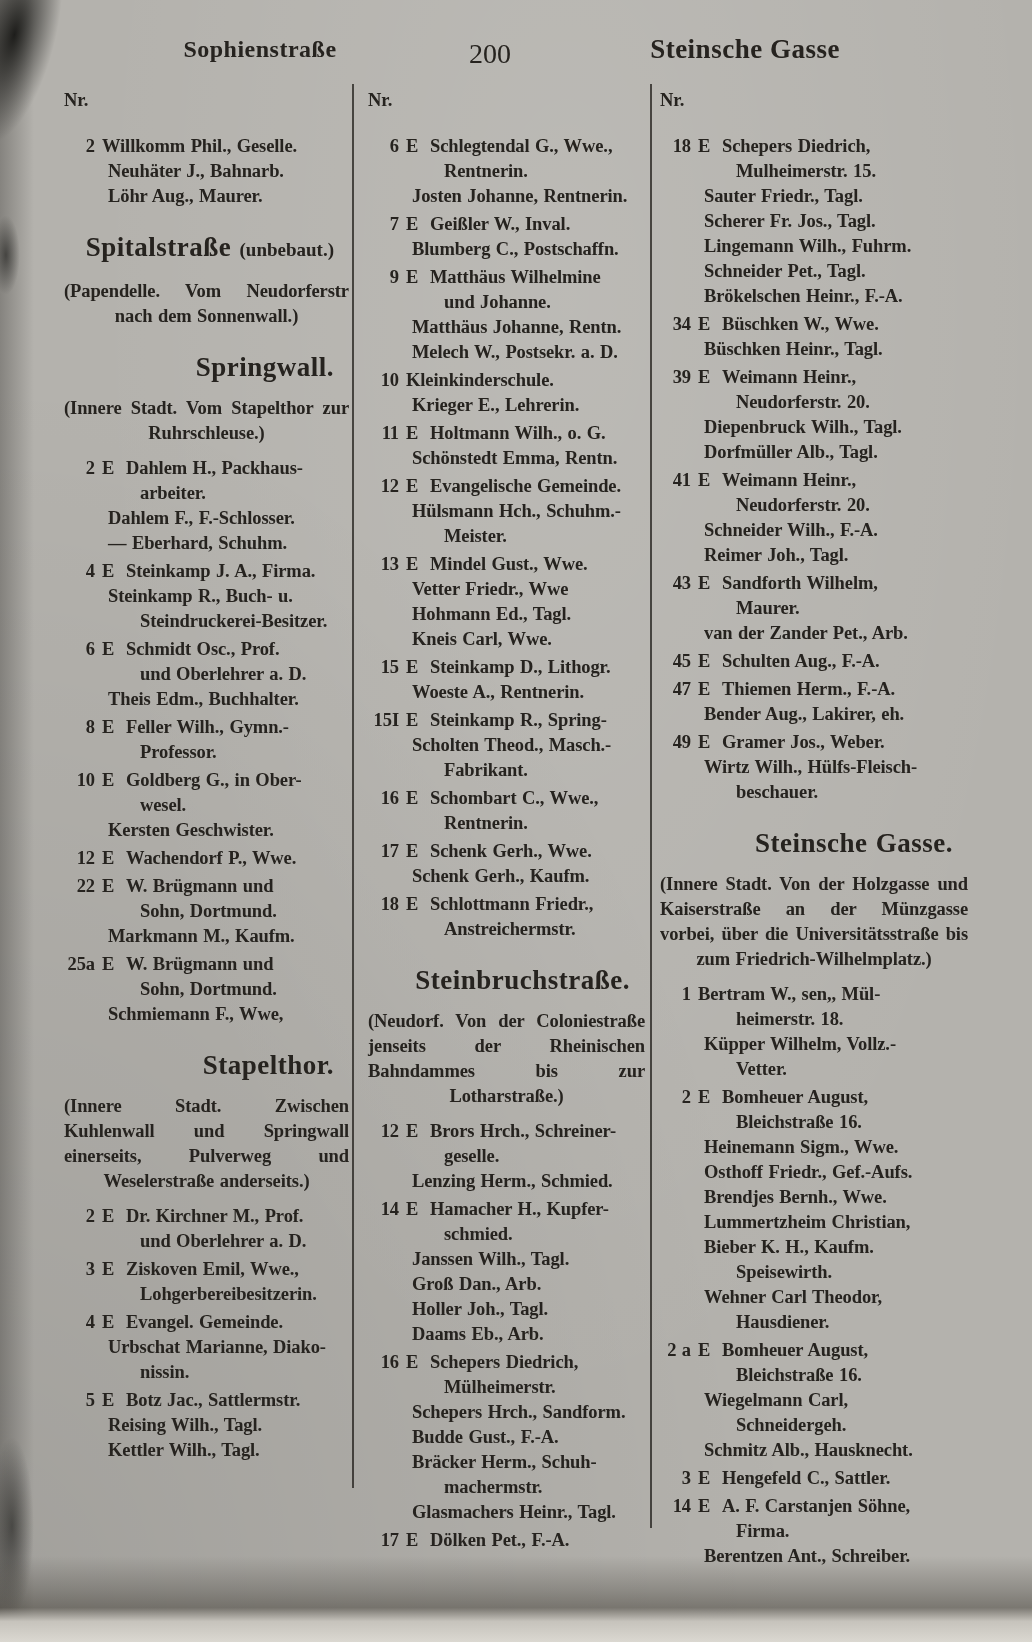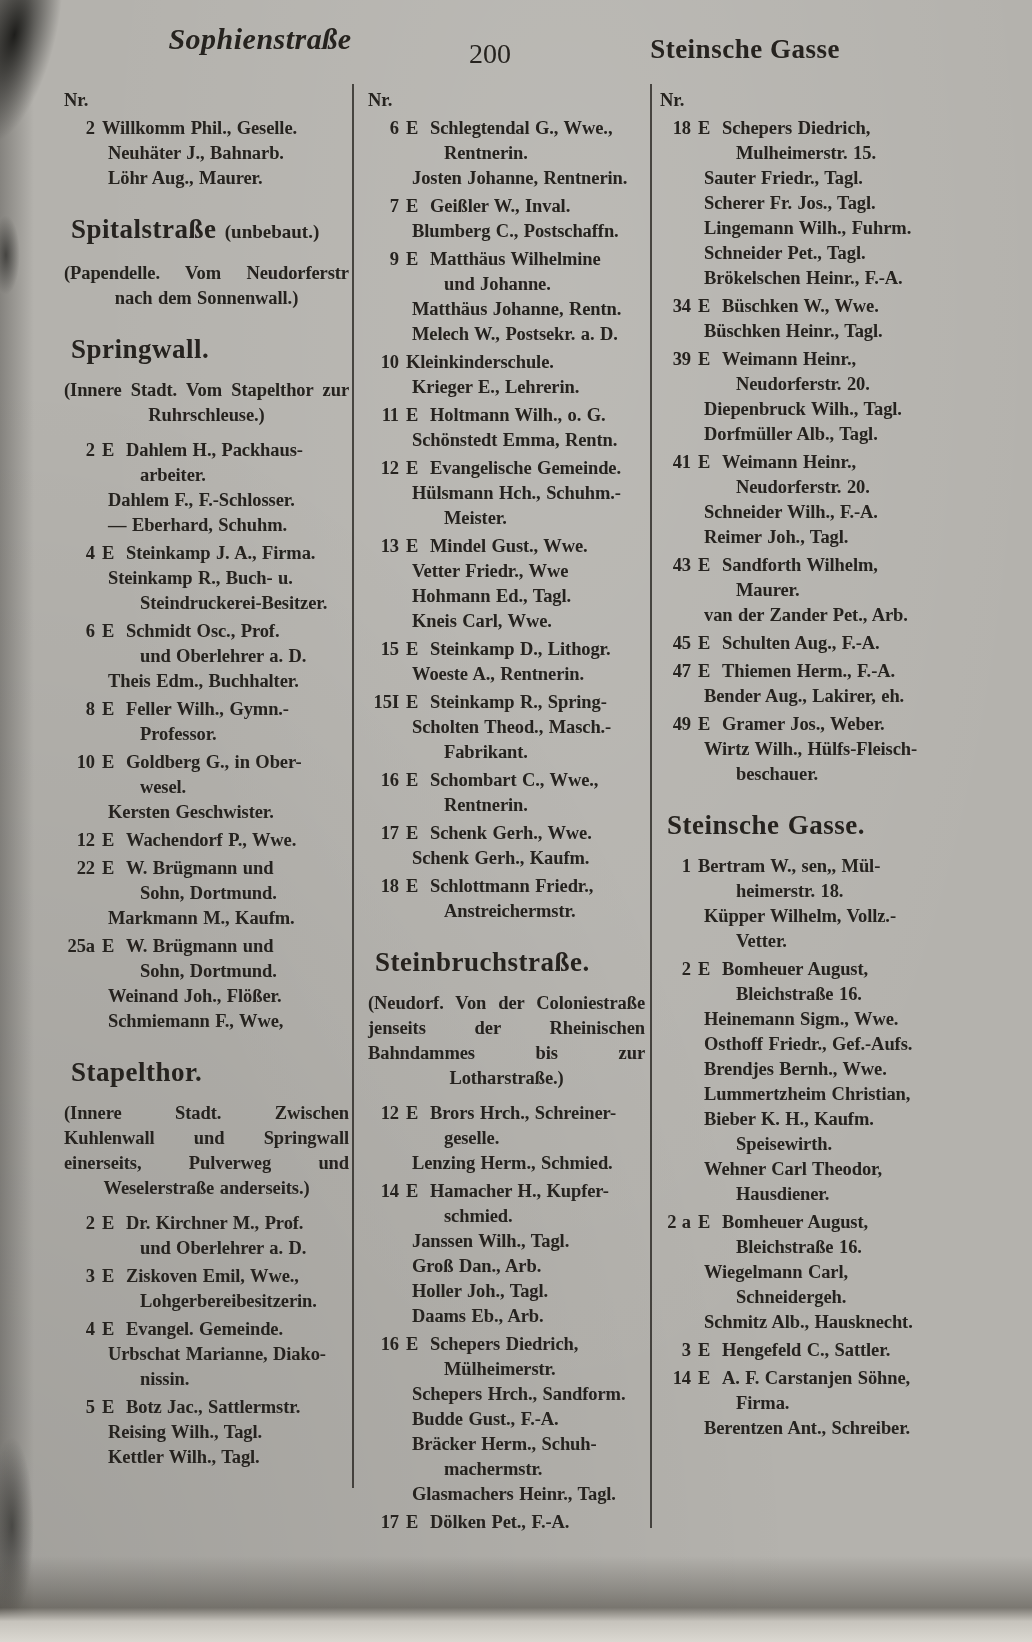--- a/index.html
+++ b/index.html
@@ -7,41 +7,41 @@
     position:relative; width:1032px; height:1642px; overflow:hidden;
     background:
       radial-gradient(ellipse at 55% 18%, rgba(255,255,255,0.10), rgba(255,255,255,0) 60%),
       radial-gradient(ellipse at 0% 100%, rgba(0,0,0,0.10), rgba(0,0,0,0) 55%),
       #b4b2ad;
     font-family:"Liberation Serif","DejaVu Serif",serif;
     color:#26231f;
   }
   
   .rh { position:absolute; text-align:center; }
-  .rh-left  { left:140px; top:22px; width:240px; font-weight:bold; font-size:30px; letter-spacing:0.5px;font-style:italic; }
+  .rh-left  { left:140px; top:36px; width:240px; font-weight:bold; font-size:24px; letter-spacing:0.5px; }
   .rh-center{ left:440px; top:38px; width:100px; font-size:28px; }
   .rh-right { left:630px; top:34px; width:230px; font-weight:bold; font-size:27px; letter-spacing:0.5px; }
   
   .divider { position:absolute; width:2px; background:rgba(32,30,26,0.75); }
   #div1 { left:352px; top:84px; height:1404px; }
   #div2 { left:650px; top:84px; height:1444px; }
   
   .col { position:absolute; top:88px; font-size:18.5px; line-height:25px; }
   .col0 { left:62px;  width:289px; }
   .col1 { left:366px; width:281px; }
   .col2 { left:658px; width:312px; }
   .ln { word-spacing:1px; letter-spacing:-0.1px; font-weight:bold; }
-  .l-nr    { padding-left:2px; margin-bottom:3px; }
+  .l-nr    { padding-left:2px; margin-bottom:21px; }
   .l-entry { display:flex; margin-top:3px; }
   .num  { flex:0 0 40px; text-align:right; padding-right:7px; box-sizing:border-box; }
   .emark{ flex:0 0 24px; }
   .txt  { flex:1 1 auto; white-space:nowrap; }
   .l-res  { padding-left:46px; white-space:nowrap; }
   .l-wrap { padding-left:78px; white-space:nowrap; }
-  .l-heading { text-align:left; font-size:27px; line-height:32px; margin:22px 9px 13px; letter-spacing:0.5px; white-space:nowrap; }
+  .l-heading { text-align:right; font-size:27px; line-height:32px; margin:22px 17px 13px; letter-spacing:0.5px; white-space:nowrap; }
   .h-note { font-size:19px; letter-spacing:0; }
   .l-intro { text-align:justify; text-align-last:center; margin:4px 0 10px; padding:0 2px; }
   
   .edge-left { position:absolute; left:0; top:0; width:34px; height:100%;
     background:linear-gradient(to right, rgba(25,23,20,0.30), rgba(25,23,20,0)); }
   .corner-blot { position:absolute; left:-16px; top:-12px; width:64px; height:160px;
     background:radial-gradient(ellipse at 35% 30%, rgba(8,8,6,0.85), rgba(8,8,6,0) 70%);
     transform:rotate(14deg); }
   .blot2 { position:absolute; left:-8px; top:215px; width:28px; height:80px;
     background:radial-gradient(ellipse, rgba(10,10,8,0.55), rgba(10,10,8,0) 70%); }
@@ -126,21 +126,20 @@
         <span class="txt">W. Brügmann und</span>
       </div>
       <div class="ln l-wrap">Sohn, Dortmund.</div>
       <div class="ln l-res">Markmann M., Kaufm.</div>
       <div class="ln l-entry">
         <span class="num">25a</span>
         <span class="emark">E</span>
         <span class="txt">W. Brügmann und</span>
       </div>
       <div class="ln l-wrap">Sohn, Dortmund.</div>
-      <div class="ln l-res">Weinand Joh., Flößer.</div>
       <div class="ln l-res">Schmiemann F., Wwe,</div>
       <div class="ln l-heading"><span>Stapelthor.</span></div>
       <div class="ln l-intro">(Innere Stadt. Zwischen Kuhlenwall und Springwall einerseits, Pulverweg und Weselerstraße anderseits.)</div>
       <div class="ln l-entry">
         <span class="num">2</span>
         <span class="emark">E</span>
         <span class="txt">Dr. Kirchner M., Prof.</span>
       </div>
       <div class="ln l-wrap">und Oberlehrer a. D.</div>
       <div class="ln l-entry">
@@ -334,20 +333,21 @@
       </div>
       <div class="ln l-res">Bender Aug., Lakirer, eh.</div>
       <div class="ln l-entry">
         <span class="num">49</span>
         <span class="emark">E</span>
         <span class="txt">Gramer Jos., Weber.</span>
       </div>
       <div class="ln l-res">Wirtz Wilh., Hülfs-Fleisch-</div>
       <div class="ln l-wrap">beschauer.</div>
       <div class="ln l-heading"><span>Steinsche Gasse.</span></div>
+      <div class="ln l-intro">(Innere Stadt. Von der Holzgasse und Kaiserstraße an der Münzgasse vorbei, über die Universitätsstraße bis zum Friedrich-Wilhelmplatz.)</div>
       <div class="ln l-entry">
         <span class="num">1</span>
         <span class="txt">Bertram W., sen,, Mül-</span>
       </div>
       <div class="ln l-wrap">heimerstr. 18.</div>
       <div class="ln l-res">Küpper Wilhelm, Vollz.-</div>
       <div class="ln l-wrap">Vetter.</div>
       <div class="ln l-entry">
         <span class="num">2</span>
         <span class="emark">E</span>

